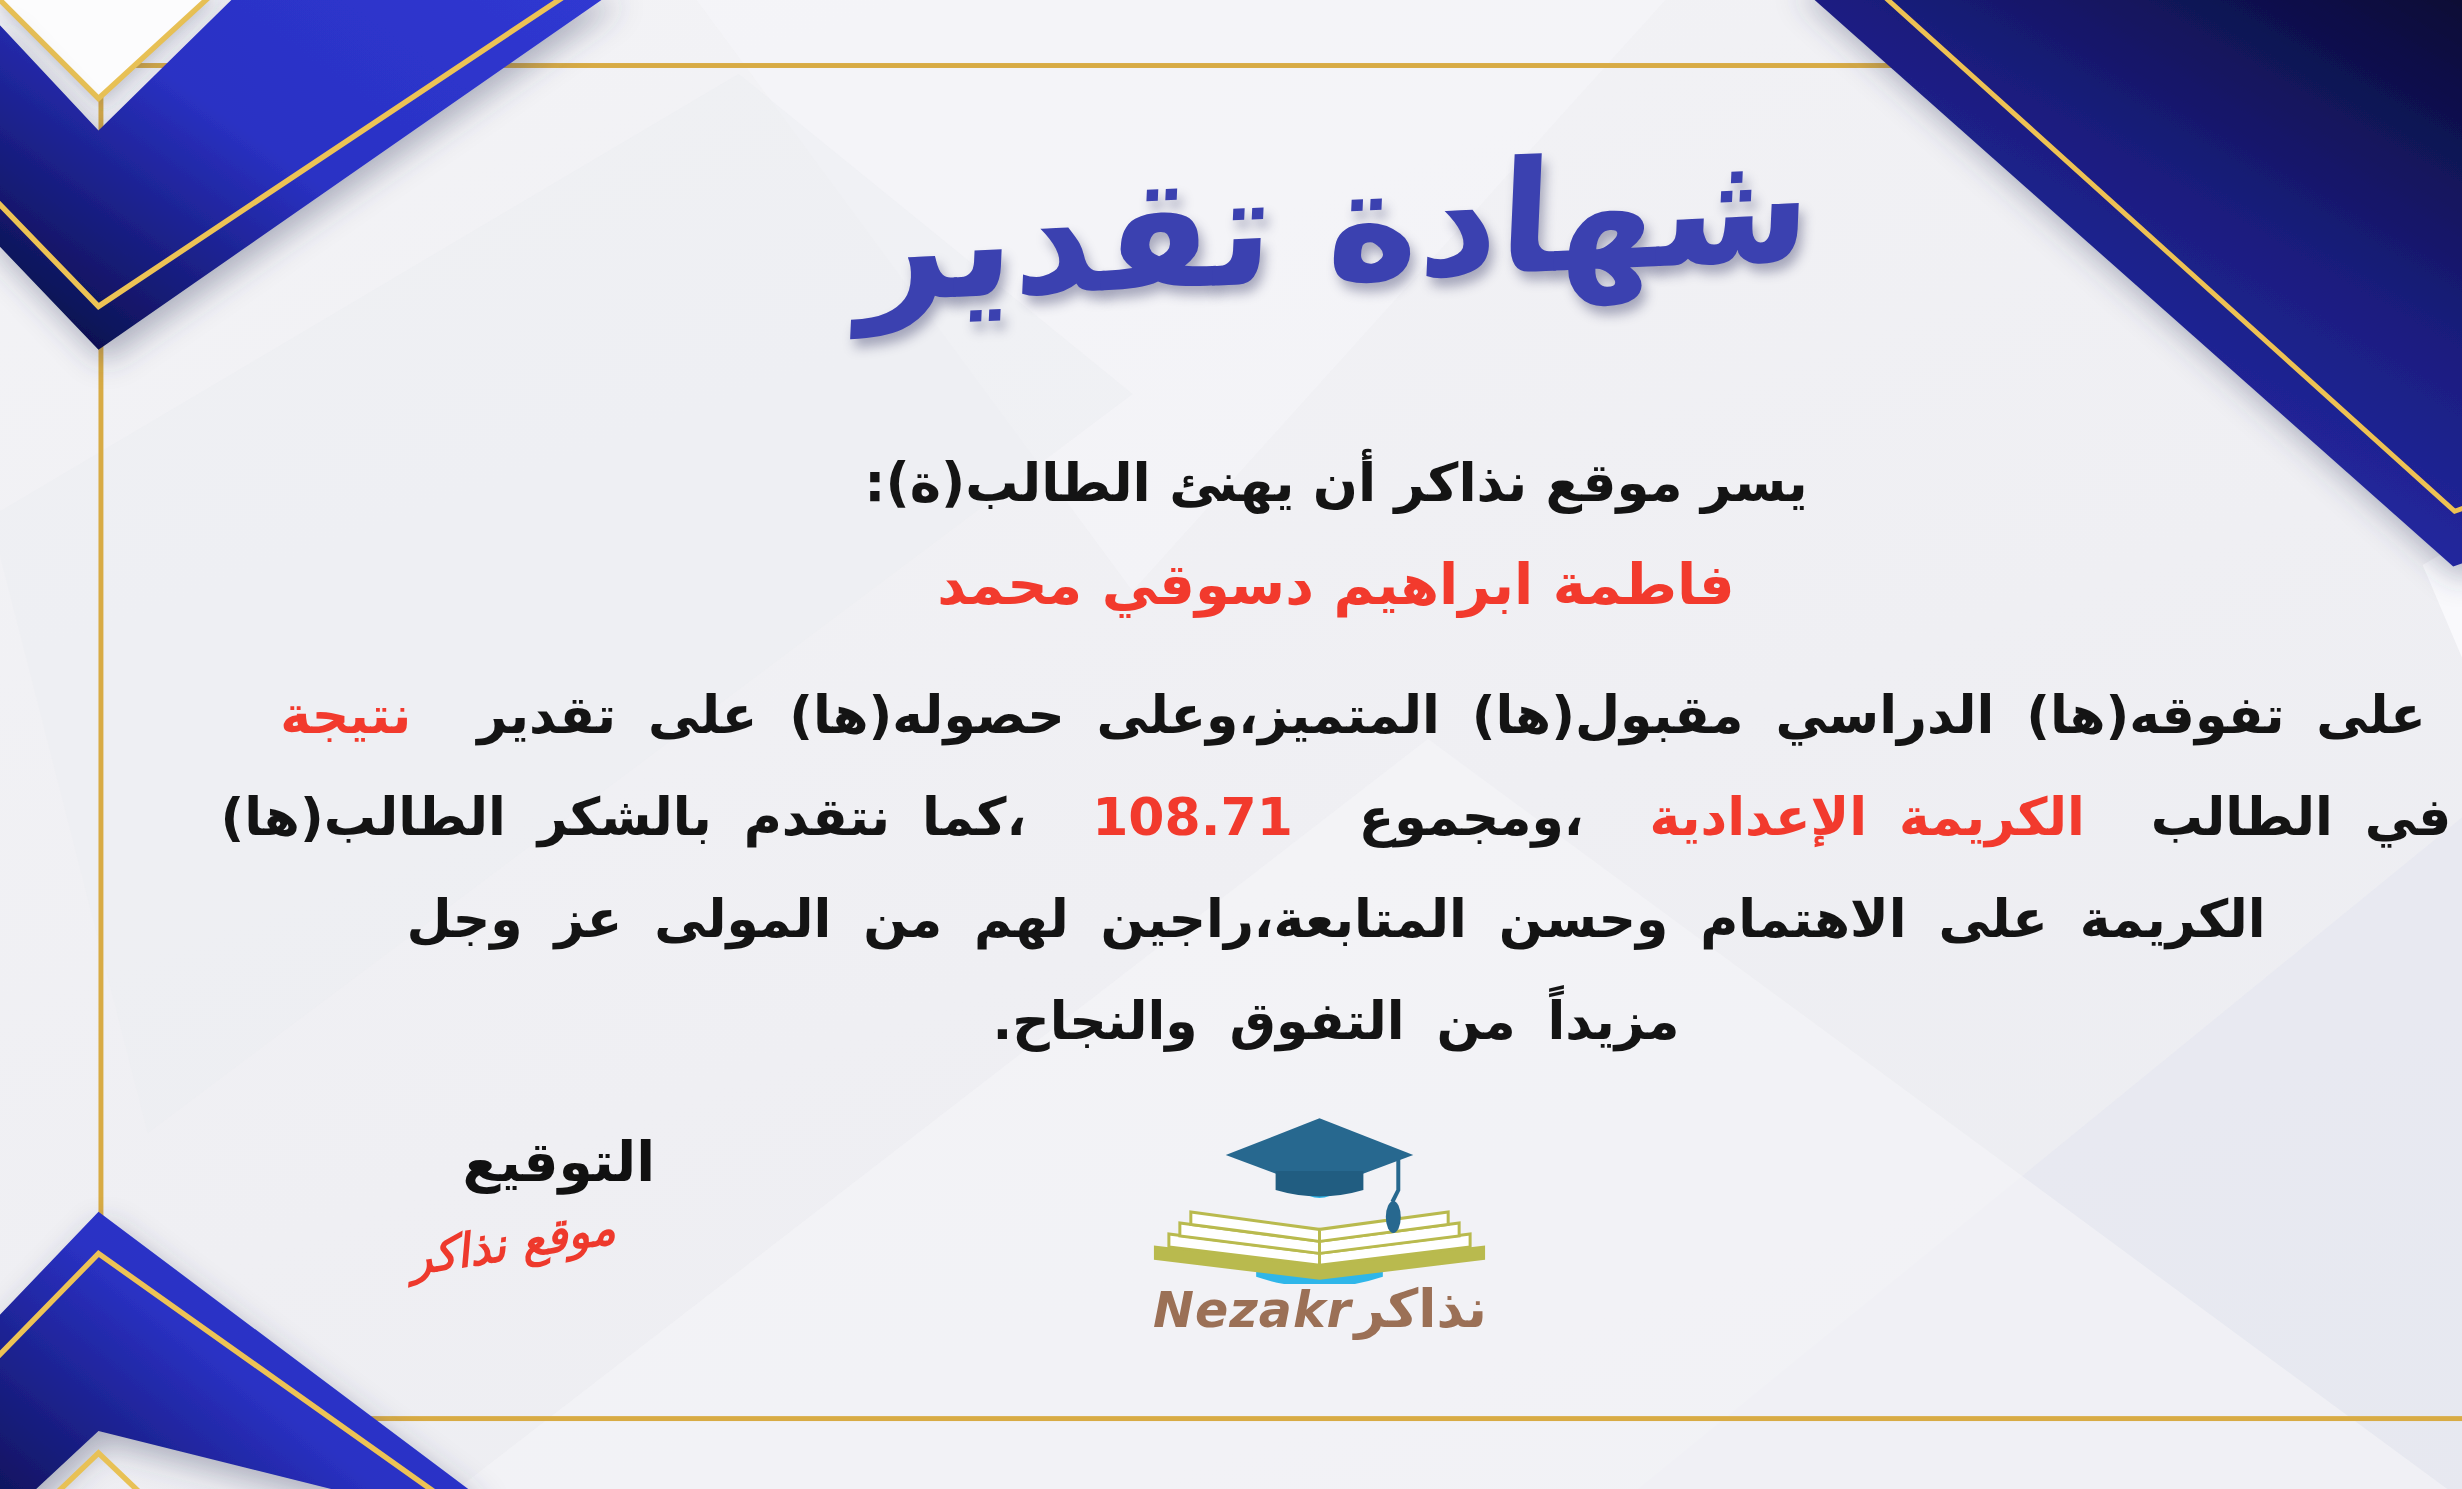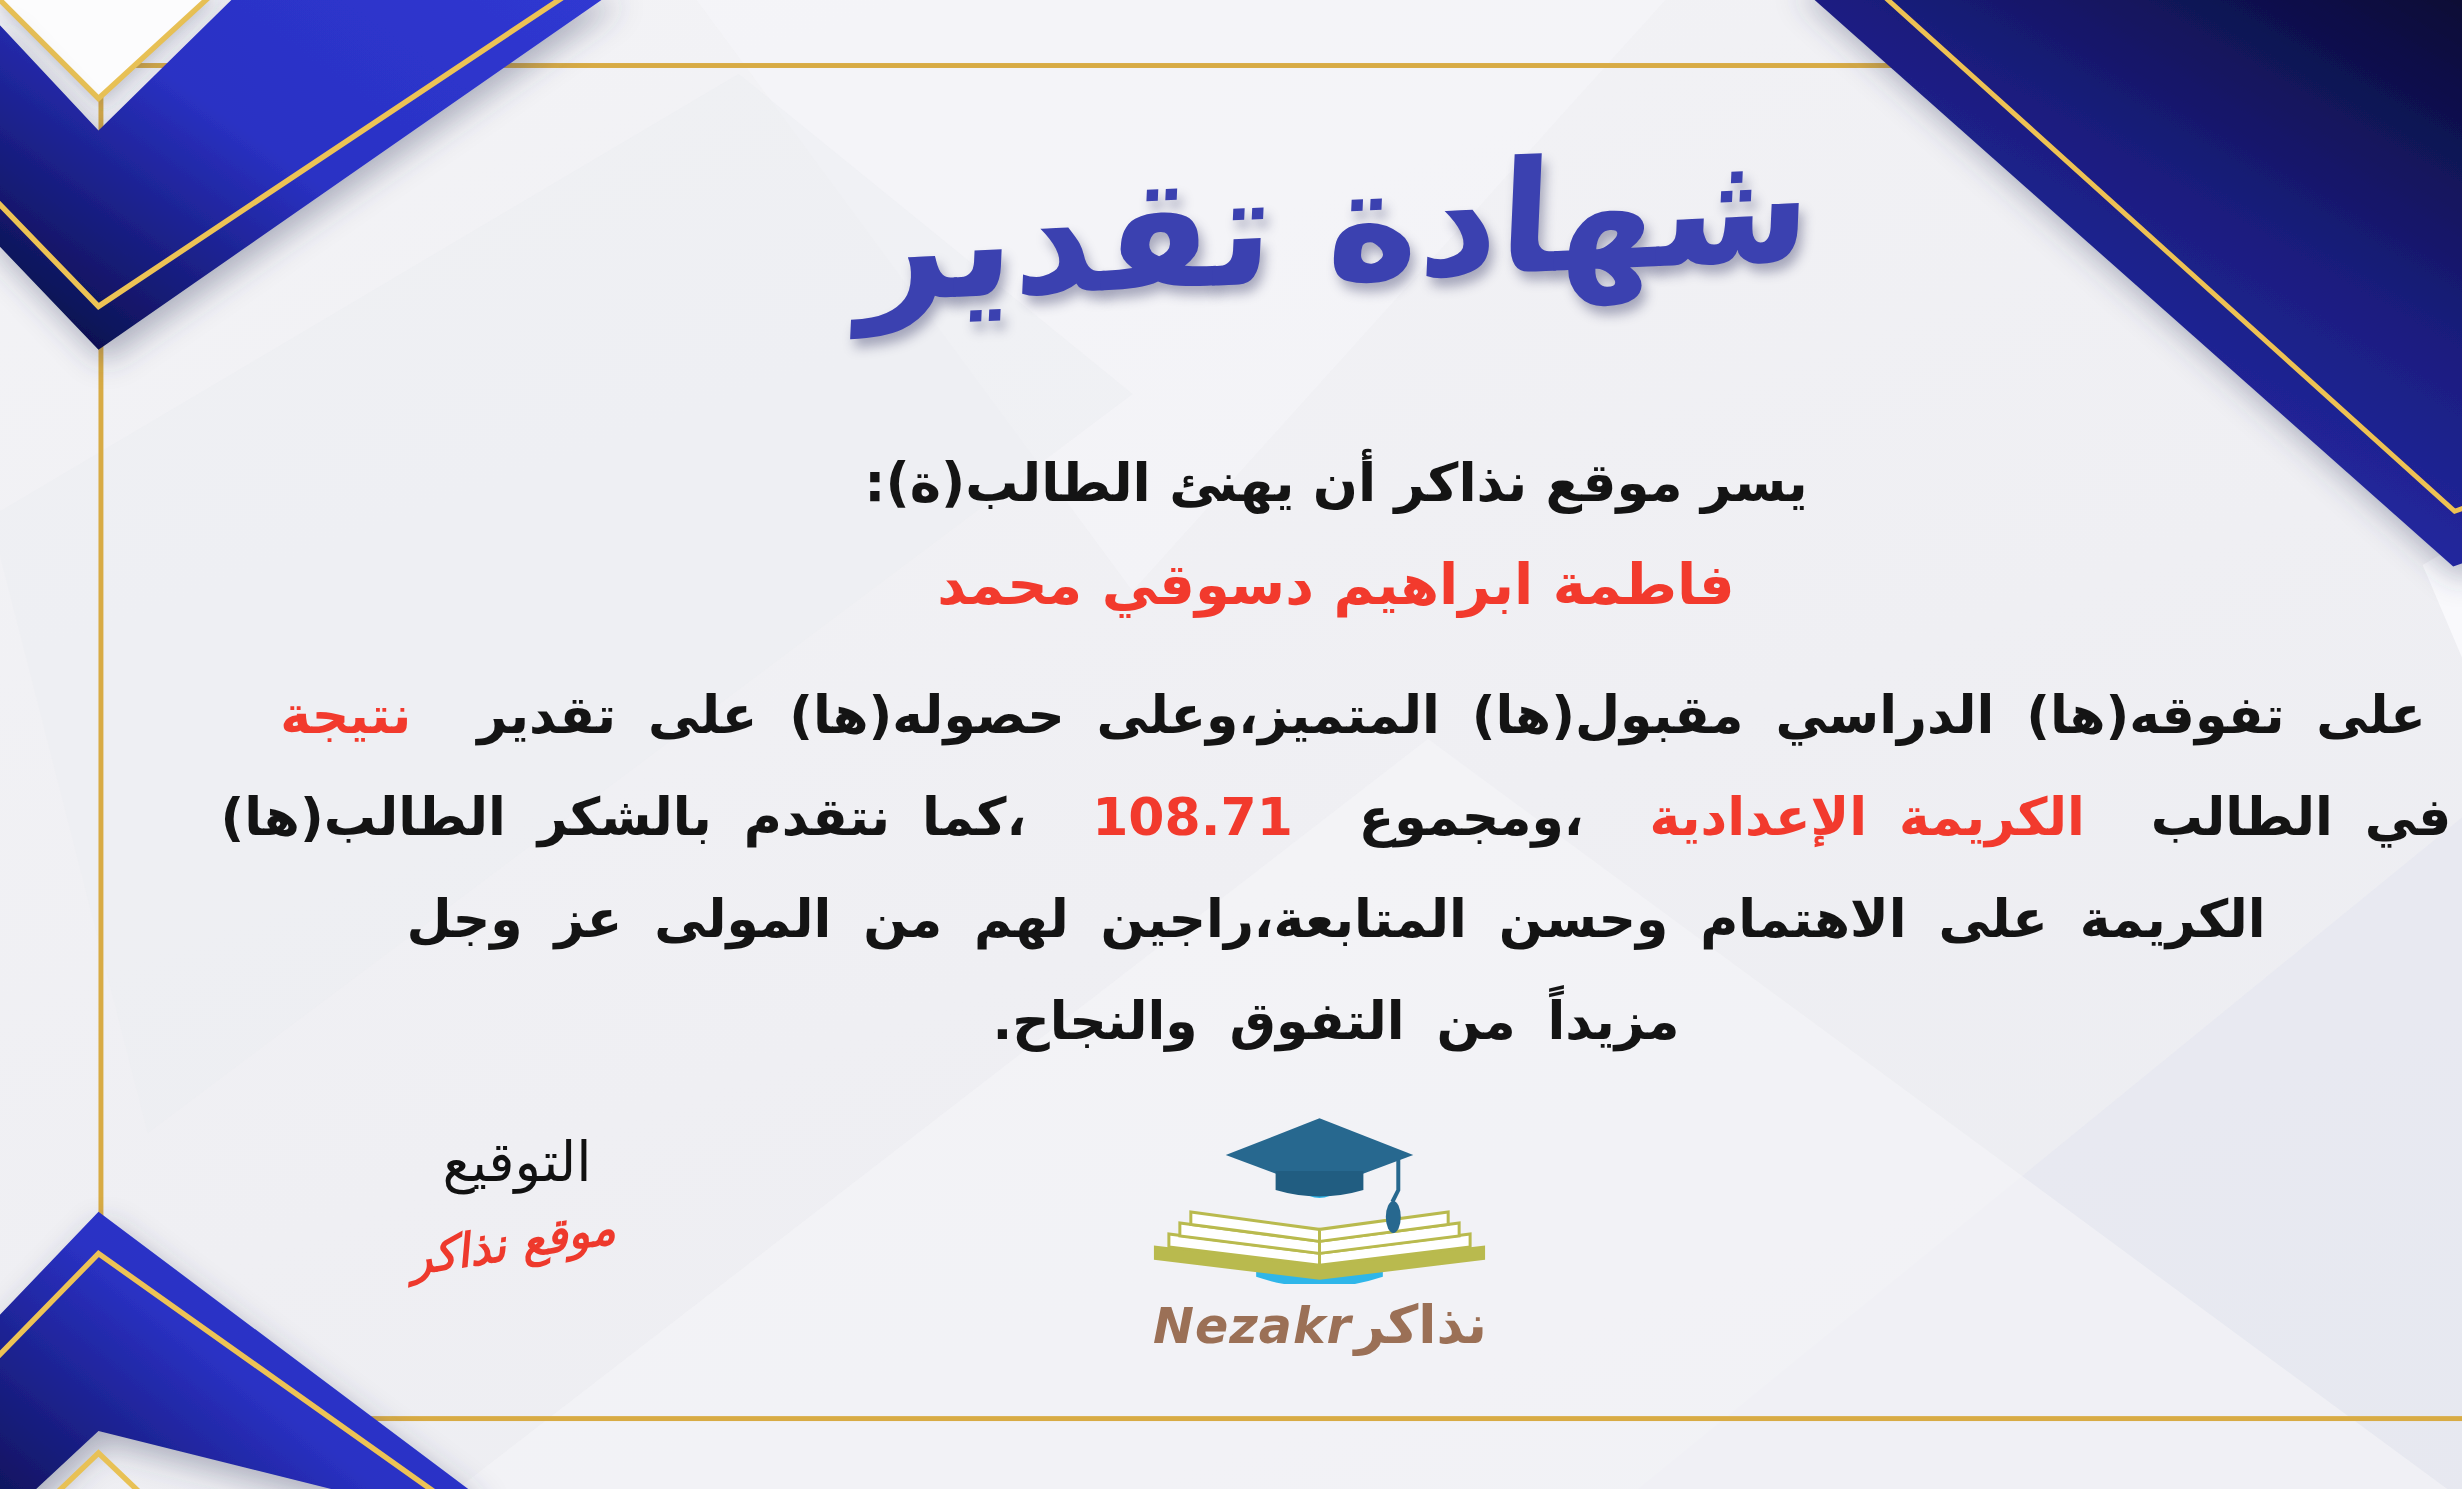--- a/index.html
+++ b/index.html
@@ -16,28 +16,28 @@
     top:126px;
     font-size:155px;font-weight:bold;color:#3b41b0;line-height:1.3;
     transform:rotate(-2.5deg) skewX(-5deg);
     text-shadow:4.9px 8.9px 11.8px rgba(45,48,95,.38);
   }
   .intro{top:446px;font-size:53px;font-weight:bold;line-height:1.4;}
   .student-name{top:546px;font-size:56px;font-weight:bold;color:#f23a2d;line-height:1.4;}
   .body-text{top:664px;font-size:52px;font-weight:bold;line-height:102px;word-spacing:13.8px;}
   .red{color:#f23a2d;}
   .blank{padding:0 34px;}
-  .sig-label{position:absolute;left:379px;top:1130px;width:276px;text-align:center;
-    font-size:55px;font-weight:normal;color:#111;direction:rtl;}
+  .sig-label{position:absolute;left:379px;top:1130px;width:276px;text-align:right;
+    font-size:55px;font-weight:bold;color:#111;direction:rtl;}
   .sig-script{position:absolute;left:325px;top:1216px;width:374px;text-align:center;
     font-size:46px;font-style:italic;font-weight:bold;color:#ee392c;direction:rtl;
     transform:rotate(-9deg);}
   .logo{position:absolute;left:1125px;top:1114px;width:389px;height:170px;}
   .logo-wordmark{position:absolute;left:1076px;top:1278px;width:488px;text-align:center;
-    color:#9b7056;font-weight:bold;font-style:italic;white-space:nowrap;margin-top:16px;}
+    color:#9b7056;font-weight:bold;font-style:italic;white-space:nowrap;}
   .logo-wordmark .en{font-size:49px;letter-spacing:1px;}
   .logo-wordmark .ar{font-size:53px;font-style:normal;}
 </style>
 </head>
 <body>
 
 <div class="certificate">
 
   <svg class="bg-decor" viewBox="0 0 5337 3025" preserveAspectRatio="none" aria-hidden="true">
     <defs>

